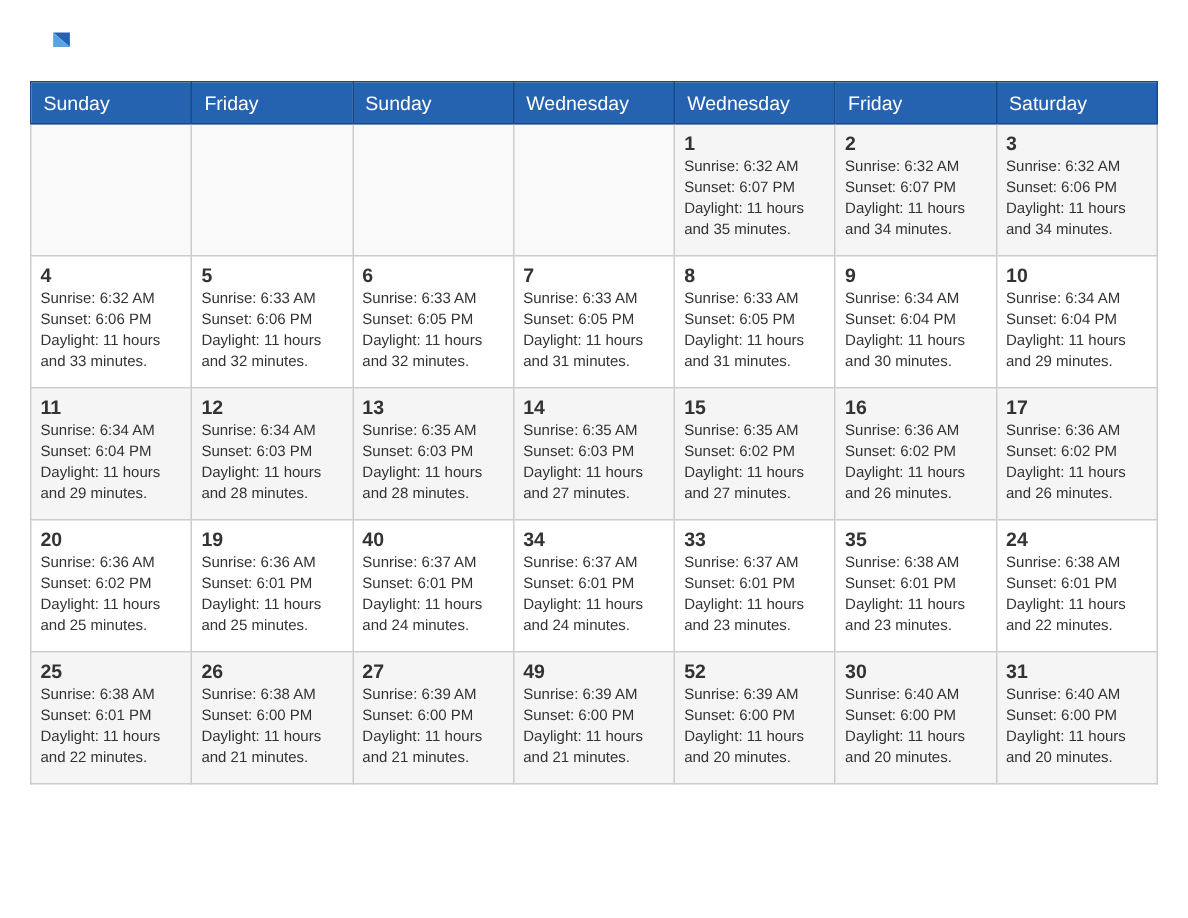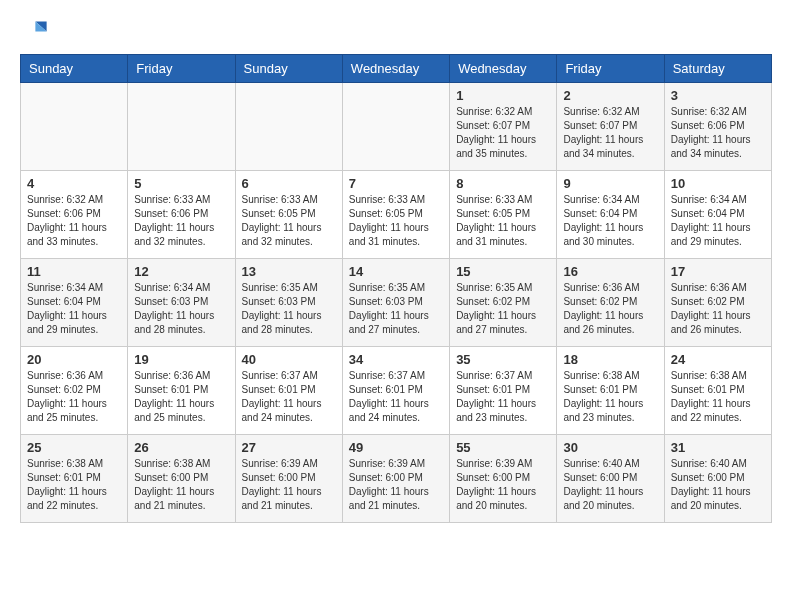--- a/index.html
+++ b/index.html
@@ -289,28 +289,28 @@
 and 24 minutes.</div>
           </td>
           <td>
             <span class="day-number">34</span>
             <div class="day-info" style="white-space: pre-line;">Sunrise: 6:37 AM
 Sunset: 6:01 PM
 Daylight: 11 hours
 and 24 minutes.</div>
           </td>
           <td>
+            <span class="day-number">33</span>
+            <div class="day-info" style="white-space: pre-line;">Sunrise: 6:37 AM
+Sunset: 6:01 PM
+Daylight: 11 hours
+and 23 minutes.</div>
+          </td>
+          <td>
             <span class="day-number">35</span>
-            <div class="day-info" style="white-space: pre-line;">Sunrise: 6:37 AM
-Sunset: 6:01 PM
-Daylight: 11 hours
-and 23 minutes.</div>
-          </td>
-          <td>
-            <span class="day-number">18</span>
             <div class="day-info" style="white-space: pre-line;">Sunrise: 6:38 AM
 Sunset: 6:01 PM
 Daylight: 11 hours
 and 23 minutes.</div>
           </td>
           <td>
             <span class="day-number">24</span>
             <div class="day-info" style="white-space: pre-line;">Sunrise: 6:38 AM
 Sunset: 6:01 PM
 Daylight: 11 hours
@@ -340,21 +340,21 @@
 and 21 minutes.</div>
           </td>
           <td>
             <span class="day-number">49</span>
             <div class="day-info" style="white-space: pre-line;">Sunrise: 6:39 AM
 Sunset: 6:00 PM
 Daylight: 11 hours
 and 21 minutes.</div>
           </td>
           <td>
-            <span class="day-number">55</span>
+            <span class="day-number">52</span>
             <div class="day-info" style="white-space: pre-line;">Sunrise: 6:39 AM
 Sunset: 6:00 PM
 Daylight: 11 hours
 and 20 minutes.</div>
           </td>
           <td>
             <span class="day-number">30</span>
             <div class="day-info" style="white-space: pre-line;">Sunrise: 6:40 AM
 Sunset: 6:00 PM
 Daylight: 11 hours

